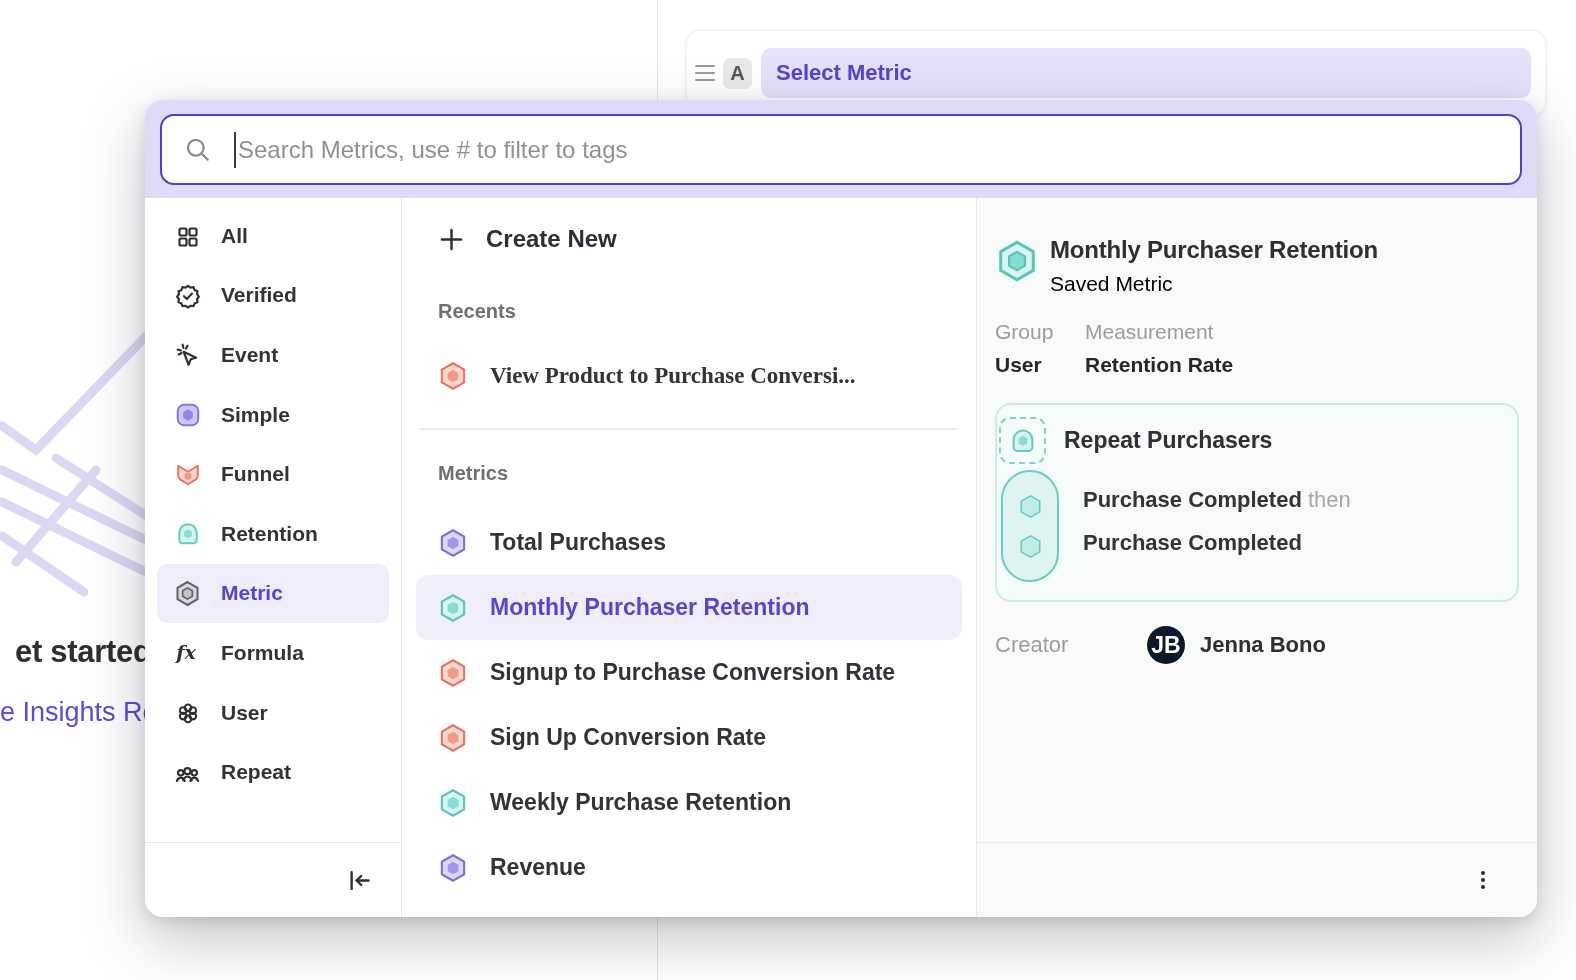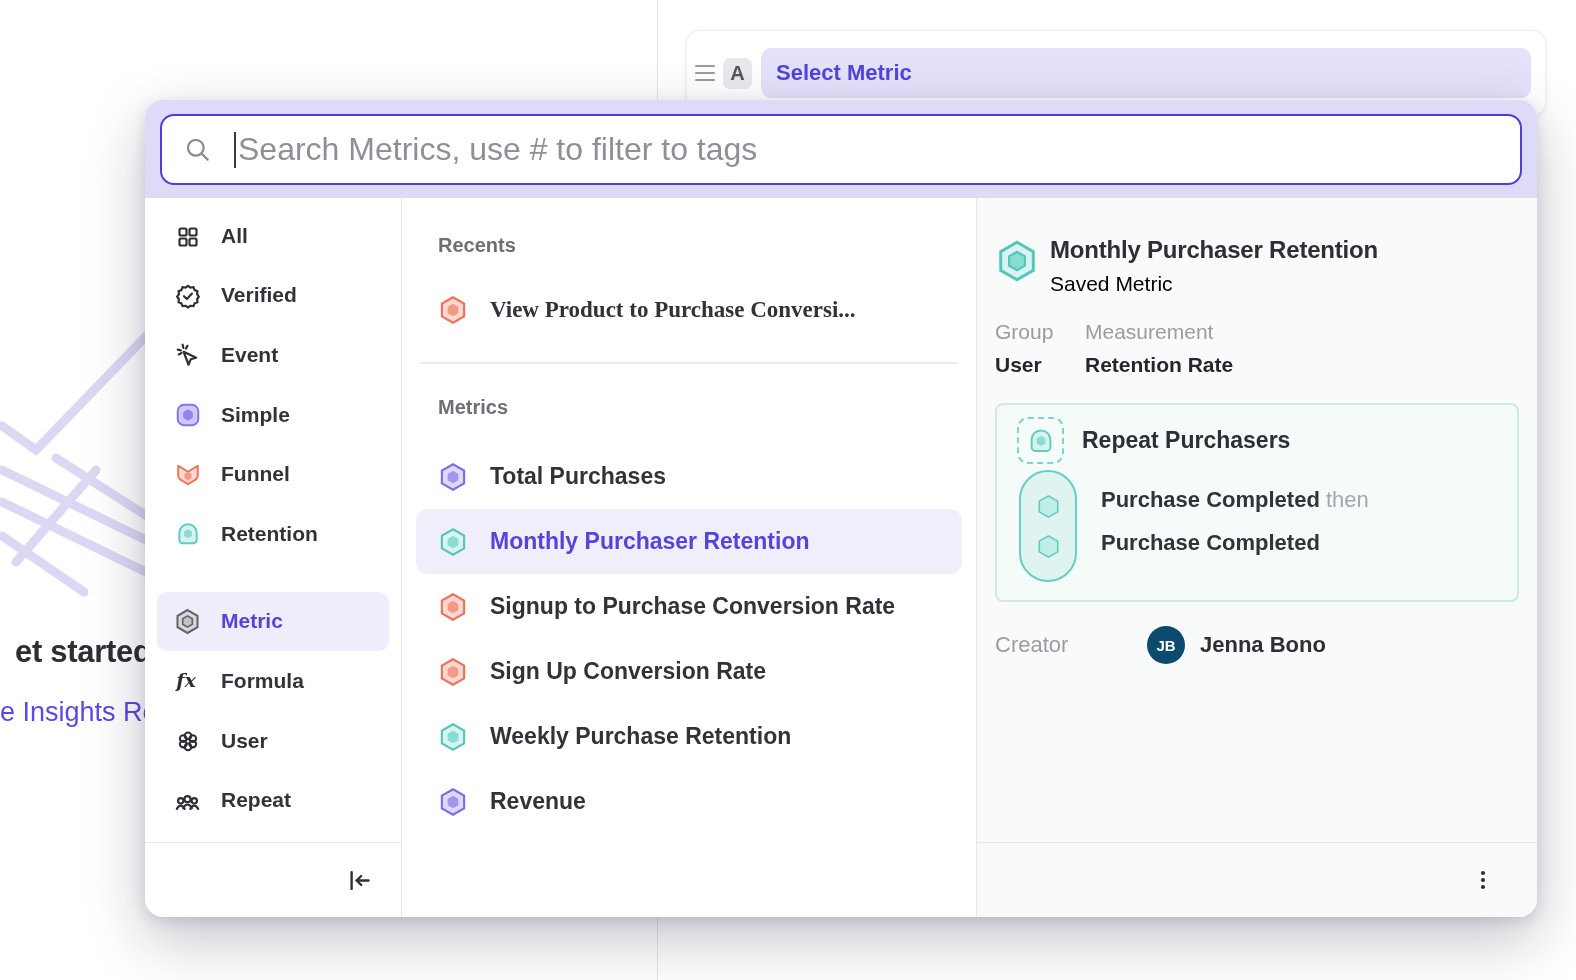--- a/index.html
+++ b/index.html
@@ -31,33 +31,33 @@
   
   .modal { position:absolute; left:145px; top:100px; width:1392px; height:817px;
            background:#ffffff; border-radius:18px; overflow:hidden;
            box-shadow:0 22px 60px rgba(20,20,50,.25), 0 4px 14px rgba(20,20,50,.12);
            display:flex; flex-direction:column; }
   .modal-header { background:#dedbf8; padding:14px 15px 13px; flex:none; }
   .search-box { background:#ffffff; border:2px solid #4c3fdb; border-radius:14px;
                 height:71px; display:flex; align-items:center; padding:0 22px; }
   .search-box svg { flex:none; }
   .caret { width:2px; height:36px; background:#3a3a42; margin-left:23px; flex:none; }
-  .placeholder { font-size:32px; color:#8f8f98; margin-left:2px; white-space:nowrap; }
+  .placeholder { font-size:24px; color:#8f8f98; margin-left:2px; white-space:nowrap; }
 
   .modal-body { flex:1; display:flex; min-height:0; }
 
   
   .sidebar { width:257px; flex:none; border-right:1px solid #e7e7ea;
              display:flex; flex-direction:column; padding-top:8px; }
   .side-item { height:59.6px; margin:0 12px; border-radius:10px;
                display:flex; align-items:center; padding-left:17px; cursor:pointer; }
   .side-item .icn { width:27px; height:27px; flex:none; display:flex;
                     align-items:flex-end; justify-content:center; }
   .side-item .lbl { margin-left:20px; font-size:21px; font-weight:600; color:#32323a; }
-  .side-item.selected { background:#efecfb;margin-top:28px; }
+  .side-item.selected { background:#efecfb; }
   .side-item.selected .lbl { color:#5544da; }
   .side-footer { margin-top:auto; border-top:1px solid #e7e7ea; height:75px; flex:none;
                  display:flex; align-items:center; justify-content:flex-end; padding-right:28px; }
 
   
   .mid { width:575px; flex:none; border-right:1px solid #e7e7ea; padding:0 14px;
          display:flex; flex-direction:column; }
   .row-create { height:50px; margin-top:16px; display:flex; align-items:center; padding-left:22px; }
   .row-create .lbl { margin-left:21px; font-size:24px; font-weight:700; color:#2e2e36; }
   .sect-label { padding-left:22px; font-size:20px; font-weight:700; color:#6e6e78; }
@@ -75,38 +75,38 @@
   .d-head { display:flex; }
   .d-head .hexbig { width:44px; height:46px; flex:none; margin-top:2px; }
   .d-head-txt { margin-left:11px; }
   .d-title { font-size:24px; font-weight:700; color:#2e2e36; letter-spacing:-0.2px; }
   .d-sub { font-size:21px; color:#000000; margin-top:8px; }
   .d-meta { display:flex; margin-top:24px; }
   .d-meta .col1 { width:90px; }
   .d-meta .k { font-size:21px; color:#9b9ba4; }
   .d-meta .v { font-size:21px; font-weight:700; color:#26262e; margin-top:9px; }
   .d-card { margin-top:26px; border:2px solid #cdeae5; background:#f4fbf9;
-            border-radius:8px; padding:12px 20px 18px; }
+            border-radius:16px; padding:12px 2px 18px; }
   .d-card-head { display:flex; align-items:center; }
   .dashed-icn { width:47px; height:47px; border:2px dashed #7fd4c9; border-radius:11px;
                 display:flex; align-items:center; justify-content:center; flex:none; background:transparent; }
   .d-card-title { margin-left:18px; font-size:23px; font-weight:700; color:#2e2e36; }
   .d-card-body { display:flex; margin-top:6px; }
   .capsule { width:58px; height:112px; border:2px solid #66cfc3; background:#dff4f1;
              border-radius:30px; flex:none; margin-left:2px;
              display:flex; flex-direction:column; align-items:center; justify-content:center; gap:13px; }
   .steps { margin-left:24px; padding-top:17px; }
   .step-line { font-size:22px; font-weight:700; color:#32323a; }
   .step-line .then { font-weight:400; color:#a6a6ae; }
   .step-line + .step-line { margin-top:17px; }
   .d-creator { display:flex; align-items:center; margin-top:24px; }
   .d-creator .k { font-size:22px; color:#9b9ba4; width:152px; }
-  .avatar { width:38px; height:38px; border-radius:50%; background:#0c4a6e; flex:none;
+  .avatar { width:38px; height:38px; border-radius:50%; background:#0f172a; flex:none;
             display:flex; align-items:center; justify-content:center;
-            color:#ffffff; font-size:15px; font-weight:700; }
+            color:#ffffff; font-size:23px; font-weight:700; }
   .creator-name { margin-left:15px; font-size:22px; font-weight:600; color:#2e2e36; }
   .detail-footer { margin-top:auto; border-top:1px solid #e7e7ea; height:75px; flex:none;
                    display:flex; align-items:center; justify-content:flex-end; padding-right:42px; }
 
   svg { display:block; }
 </style>
 </head>
 <body>
 
 <div class="bg-vline"></div>
@@ -268,20 +268,27 @@
         <svg width="27" height="27" viewBox="0 0 24 24" fill="none" stroke="#2e2e36" stroke-width="2.1" stroke-linecap="round">
           <line x1="5" y1="4.5" x2="5" y2="19.5"></line>
           <line x1="20" y1="12" x2="9.5" y2="12"></line>
           <path d="M13.5 8 L9.5 12 L13.5 16" stroke-linejoin="round"></path>
         </svg>
       </div>
     </div>
 
     <div class="mid">
 
+      <div class="row-create">
+        <svg width="27" height="27" viewBox="0 0 24 24" stroke="#2e2e36" stroke-width="2.2" stroke-linecap="round">
+          <line x1="12" y1="3.5" x2="12" y2="20.5"></line>
+            <line x1="3.5" y1="12" x2="20.5" y2="12"></line>
+        </svg>
+        <span class="lbl">Create New</span>
+      </div>
 
       <div class="sect-label" style="margin-top:36px;">Recents</div>
 
       <div class="m-row" style="margin-top:20px;font-family:Liberation Serif, serif;">
         <svg class="hex" viewBox="0 0 24 24">
           <path d="M12 1.8 L20.9 6.9 L20.9 17.1 L12 22.2 L3.1 17.1 L3.1 6.9 Z" fill="#fbd9d2" stroke="#ee7058" stroke-width="1.7"></path>
           <path d="M12 7 L16.3 9.5 L16.3 14.5 L12 17 L7.7 14.5 L7.7 9.5 Z" fill="#f29a84"></path>
         </svg>
         <span class="lbl">View Product to Purchase Conversi...</span>
       </div>

